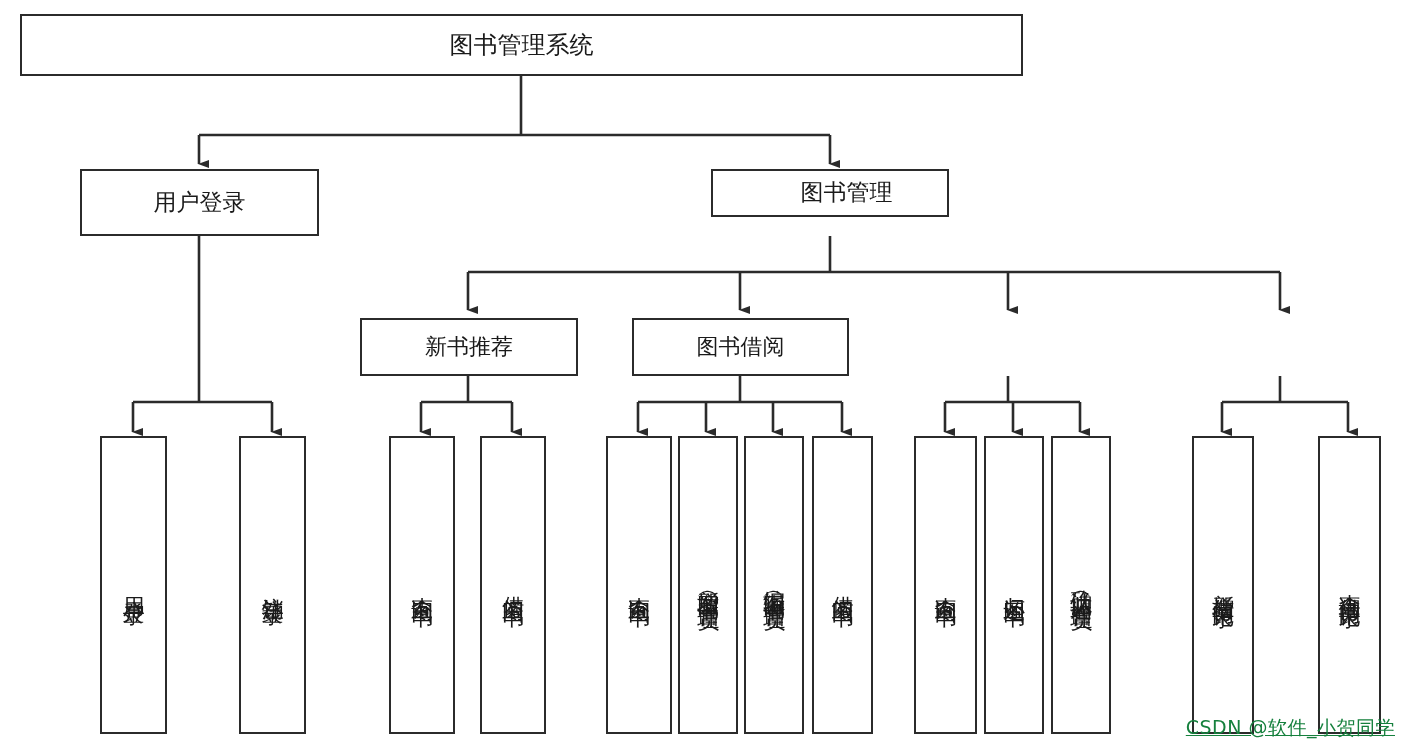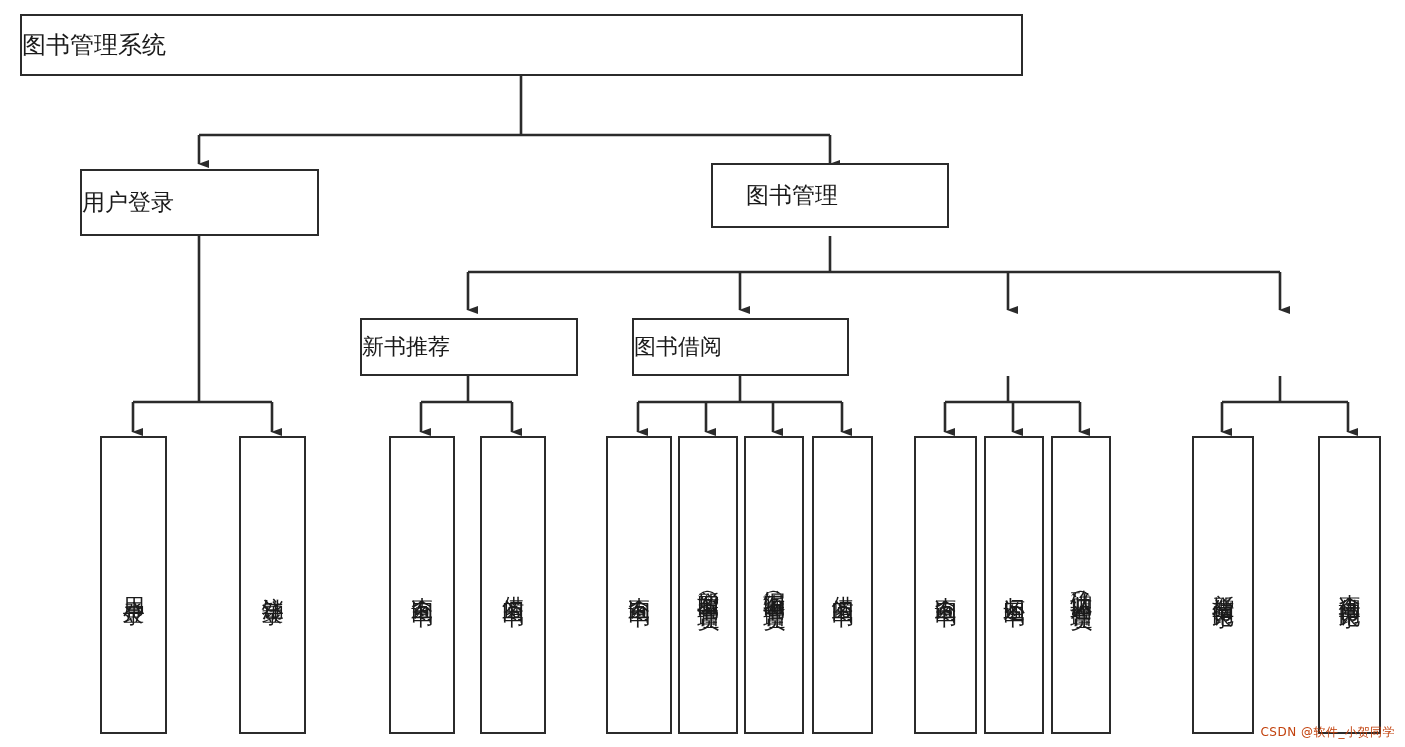--- a/index.html
+++ b/index.html
@@ -26,21 +26,21 @@
     height: 747px;
     pointer-events: none;
   }
   .node {
     position: absolute;
     box-sizing: border-box;
     border: 2.5px solid #2b2b2b;
     background: #ffffff;
     display: flex;
     align-items: center;
-    justify-content: flex-start;
+    justify-content: center;
     text-align: center;
     color: #1a1a1a;
     font-weight: 400;
     line-height: 1.18;
   }
   .node.root {
     font-size: 24px;
   }
   .node.level1 {
     font-size: 23px;
@@ -61,25 +61,26 @@
     writing-mode: vertical-rl;
     text-orientation: upright;
     display: block;
     white-space: normal;
     line-height: 1.02;
   }
   #watermark {
     position: absolute;
     right: 10px;
     bottom: 6px;
-    font-size: 12px;
-    color: #c2410c;
+    font-size: 19px;
+    color: #15803d;
     letter-spacing: 0.5px;
     white-space: nowrap;
     font-family: "DejaVu Sans", "Liberation Sans", sans-serif;
+    text-decoration: underline;
   }
 </style>
 </head>
 <body>
 
 <div id="diagram-root">
 
   <svg id="edge-layer" viewBox="0 0 1405 747" width="1405" height="747" xmlns="http://www.w3.org/2000/svg">
     <defs>
       <marker id="arrowhead" markerWidth="9" markerHeight="11" refX="4.4" refY="10" orient="auto" markerUnits="userSpaceOnUse">
@@ -130,21 +131,21 @@
     </g>
   </svg>
 
   <div class="node root" style="left:20px; top:14px; width:1003px; height:62px;">
     <span>图书管理系统</span>
   </div>
 
   <div class="node level1" style="left:80px; top:169px; width:239px; height:67px;">
     <span>用户登录</span>
   </div>
-  <div class="node level1" style="left:711px; top:163px; width:238px; height:65px;padding-left:33px;">
+  <div class="node level1" style="left:711px; top:169px; width:238px; height:48px;padding-left:33px;">
     <span>图书管理</span>
   </div>
 
   <div class="node level2" style="left:360px; top:318px; width:218px; height:58px;">
     <span>新书推荐</span>
   </div>
   <div class="node level2" style="left:632px; top:318px; width:217px; height:58px;">
     <span>图书借阅</span>
   </div>
 

